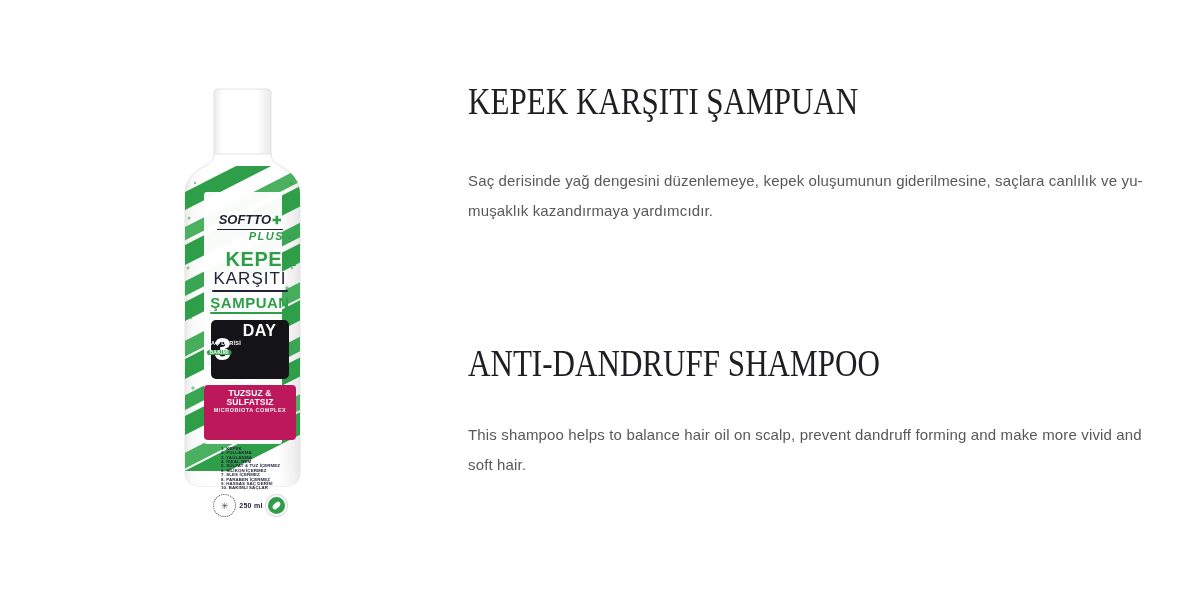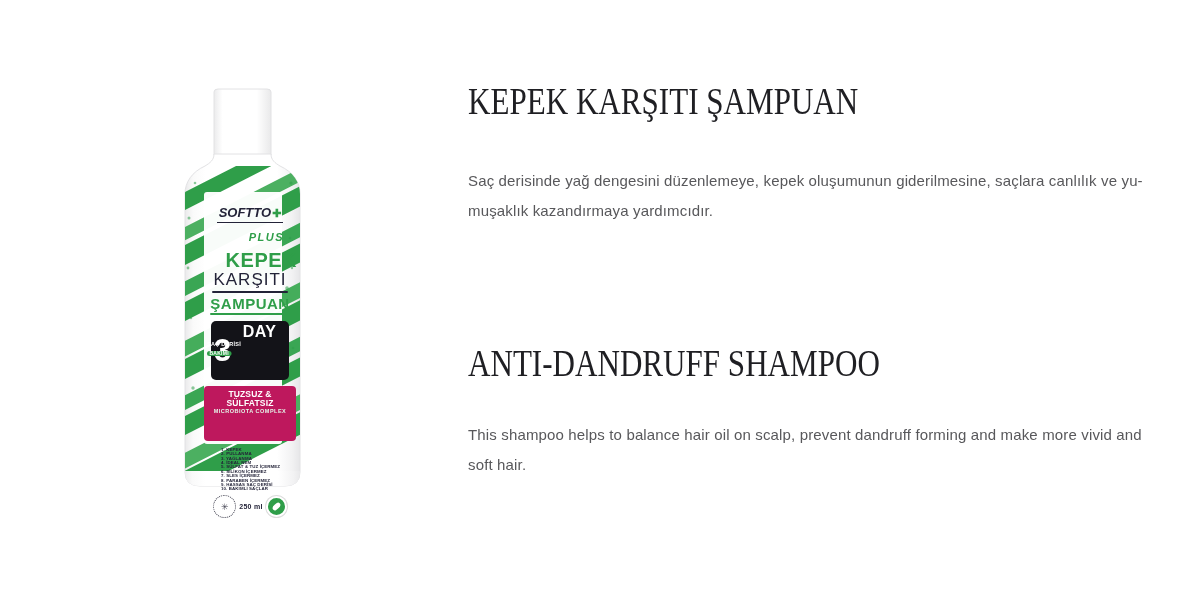--- a/index.html
+++ b/index.html
@@ -4,27 +4,27 @@
 <style>
   * { margin:0; padding:0; box-sizing:border-box; }
   html,body { width:1200px; height:600px; background:#ffffff; overflow:hidden;
               font-family:"Liberation Sans", sans-serif; }
   .stage { position:relative; width:1200px; height:600px; background:#fff; }
 
   
   .product-visual { position:absolute; left:175px; top:88px; width:150px; height:402px; }
   .product-visual svg { position:absolute; left:0; top:0; }
 
-  .label-content { position:absolute; left:28px; top:115px; width:94px; text-align:center; }
+  .label-content { position:absolute; left:28px; top:122px; width:94px; text-align:center; }
 
   .logo-top { display:inline-block; border-bottom:1px solid #232338; padding:0 2px 1px 2px; white-space:nowrap; }
   .logo-brand { font-size:13px; font-weight:900; font-style:italic; color:#232338; letter-spacing:0; }
   .logo-plus { font-size:11px; font-weight:900; color:#2f9e49; font-style:normal; margin-left:1px; }
   .logo-sub { font-size:11px; font-weight:900; font-style:italic; color:#2f9e49;
-              text-align:right; padding-right:13px; letter-spacing:1.5px; margin-top:8px; }
+              text-align:right; padding-right:13px; letter-spacing:1.5px; margin-top:0px; }
 
   .t-kepek   { margin-top:7px; font-size:20px; line-height:20px; font-weight:900; color:#2f9e49; letter-spacing:.5px;text-align:right; }
   .t-karsiti { margin-top:1px; font-size:17px; line-height:18px; font-weight:400; color:#232338; letter-spacing:1px; }
   .rule-dark  { height:2px; background:#232338; margin:2px 9px 0 9px; border-radius:1px; }
   .t-sampuan { margin-top:2px; font-size:15px; line-height:17px; font-weight:900; color:#2f9e49; letter-spacing:.5px; }
   .rule-green { height:2px; background:#2f9e49; margin:1px 7px 0 7px; border-radius:1px; }
 
   .day-box { margin:6px auto 0 auto; width:78px; background:#131318; border-radius:5px;
              padding:4px 3px 5px 3px; display:flex; align-items:center; justify-content:center; gap:2px; }
   .day-num { font-size:31px; line-height:27px; font-weight:900; color:#fff; }

